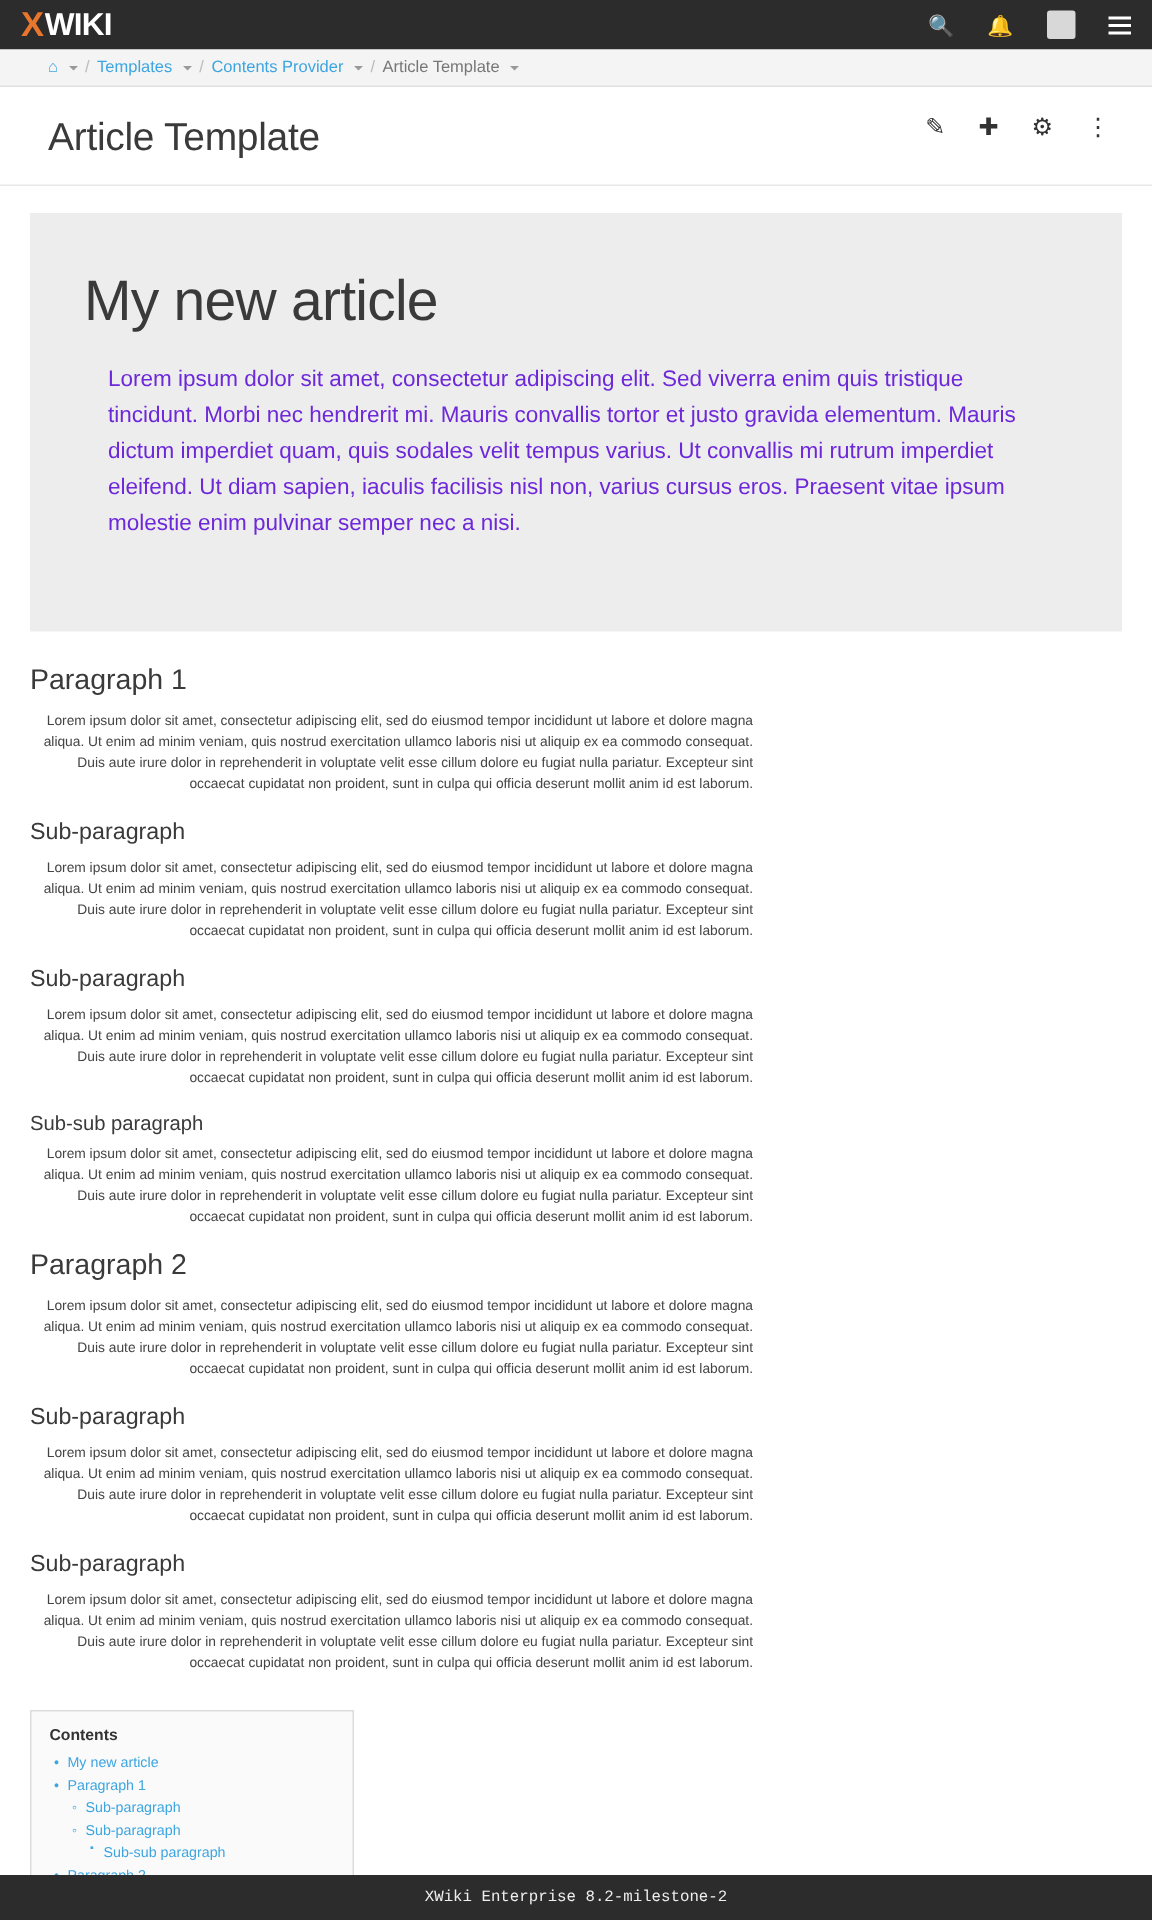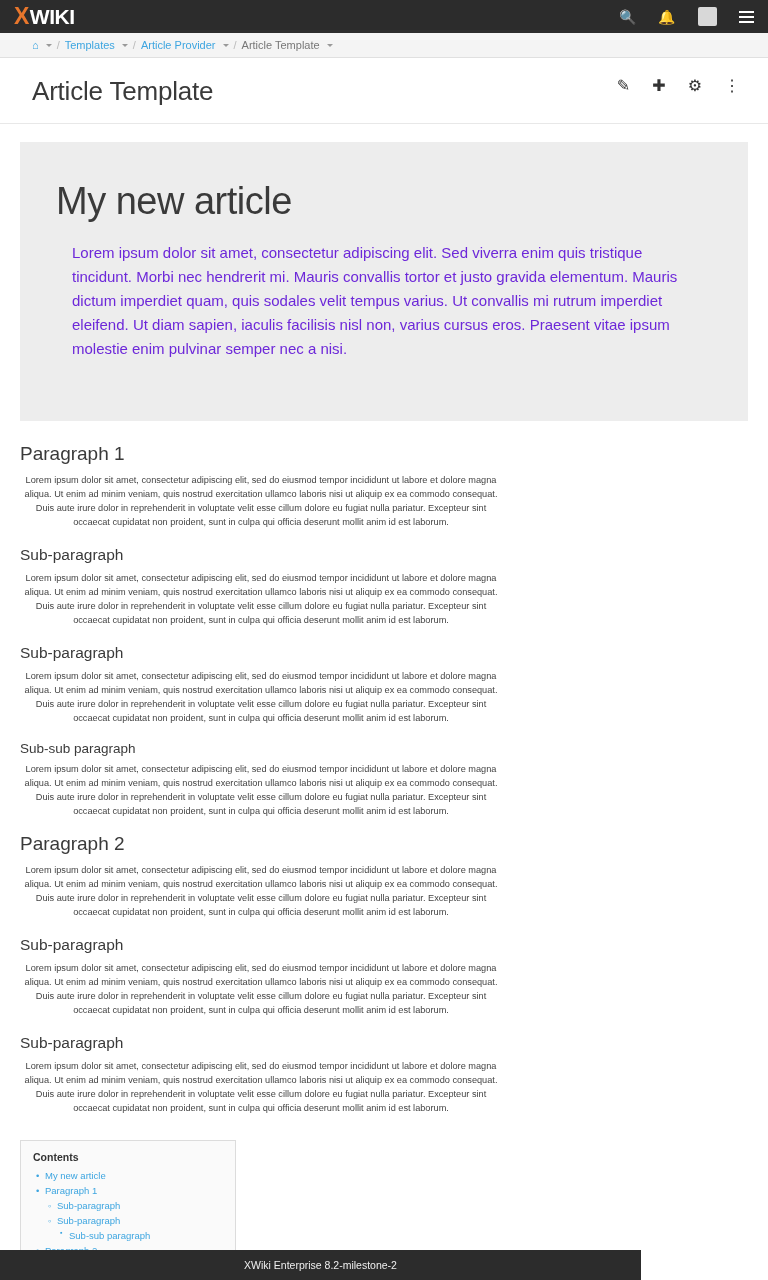--- a/index.html
+++ b/index.html
@@ -166,21 +166,21 @@
     font-size: 13.5px;
     font-weight: normal;
     color: #3a3a3a;
     margin: 15px 0 7px 0;
   }
   .col-main p {
     font-size: 9.2px;
     line-height: 1.52;
     color: #444;
     margin: 0 0 6px 0;
-    text-align: center;
+    text-align: right;
   }
   .col-main h2:first-child { margin-top: 0; }
 
   
   .toc {
     border: 1px solid #dcdcdc;
     background: #fafafa;
     padding: 10px 12px 12px 12px;
   }
   .toc-title {
@@ -291,28 +291,29 @@
     font-size: 9.5px;
     color: #777;
   }
   .doc-footer a { color: #3da5e0; text-decoration: none; }
 
   
   .bottombar {
     position: absolute;
     bottom: 0;
     left: 0;
-    width: 641px;
+    width: 768px;
     height: 30px;
     background: #2c2c2c;
     color: #eee;
     font-size: 10.5px;
     display: flex;
     align-items: center;
     justify-content: center;
+    font-family: Liberation Mono, monospace;
   }
 </style>
 </head>
 <body>
 
 <div class="topbar">
   <div class="logo">
     <span class="x">X</span>
       <span>WIKI</span>
   </div>
@@ -328,21 +329,21 @@
   </div>
 </div>
 
 <div class="breadcrumb-bar">
   <span class="home-icon">⌂</span>
   <span class="caret-d"></span>
   <span class="bc-sep">/</span>
   <a href="#">Templates</a>
   <span class="caret-d"></span>
   <span class="bc-sep">/</span>
-  <a href="#">Article Provider</a>
+  <a href="#">Contents Provider</a>
   <span class="caret-d"></span>
   <span class="bc-sep">/</span>
   <span>Article Template</span>
   <span class="caret-d"></span>
 </div>
 
 <div class="page-head">
   <h1 class="page-title">Article Template</h1>
 </div>
 <div class="head-actions">

